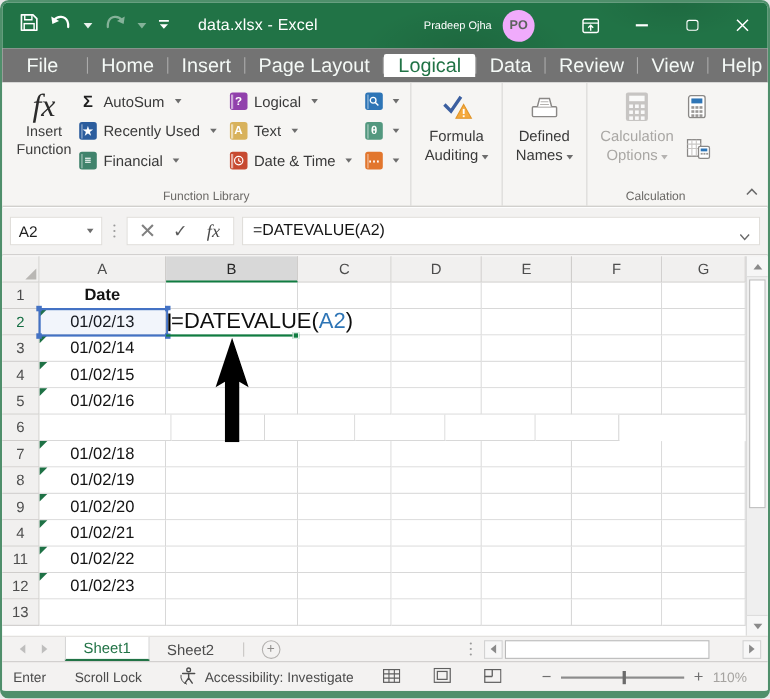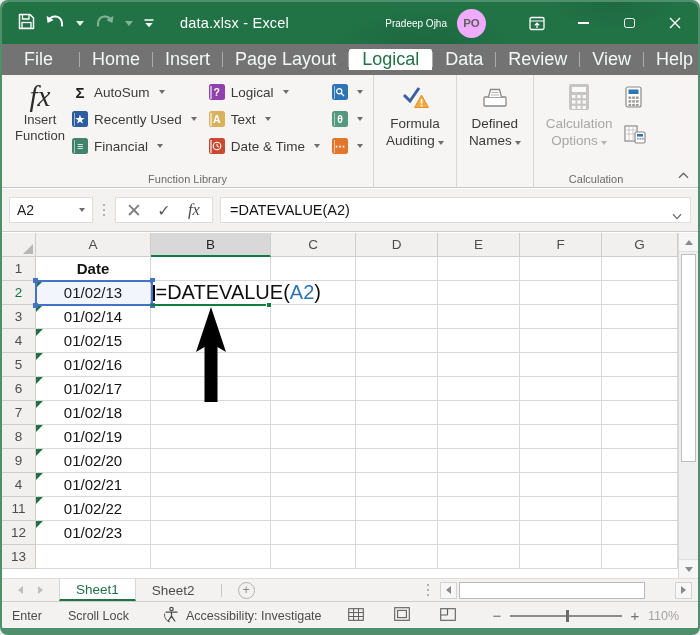--- a/index.html
+++ b/index.html
@@ -458,21 +458,20 @@
           <div class="gc cell col-A">01/02/16<span class="errtri"></span></div>
           <div class="gc cell col-B"></div>
           <div class="gc cell col-C"></div>
           <div class="gc cell col-D"></div>
           <div class="gc cell col-E"></div>
           <div class="gc cell col-F"></div>
           <div class="gc cell col-G"></div>
         </div>
         <div class="grow">
           <div class="gc rowhdr">6</div>
-          <div class="gc cell col-A">01/02/17<span class="errtri"></span></div>
           <div class="gc cell col-B"></div>
           <div class="gc cell col-C"></div>
           <div class="gc cell col-D"></div>
           <div class="gc cell col-E"></div>
           <div class="gc cell col-F"></div>
           <div class="gc cell col-G"></div>
         </div>
         <div class="grow">
           <div class="gc rowhdr">7</div>
           <div class="gc cell col-A">01/02/18<span class="errtri"></span></div>

